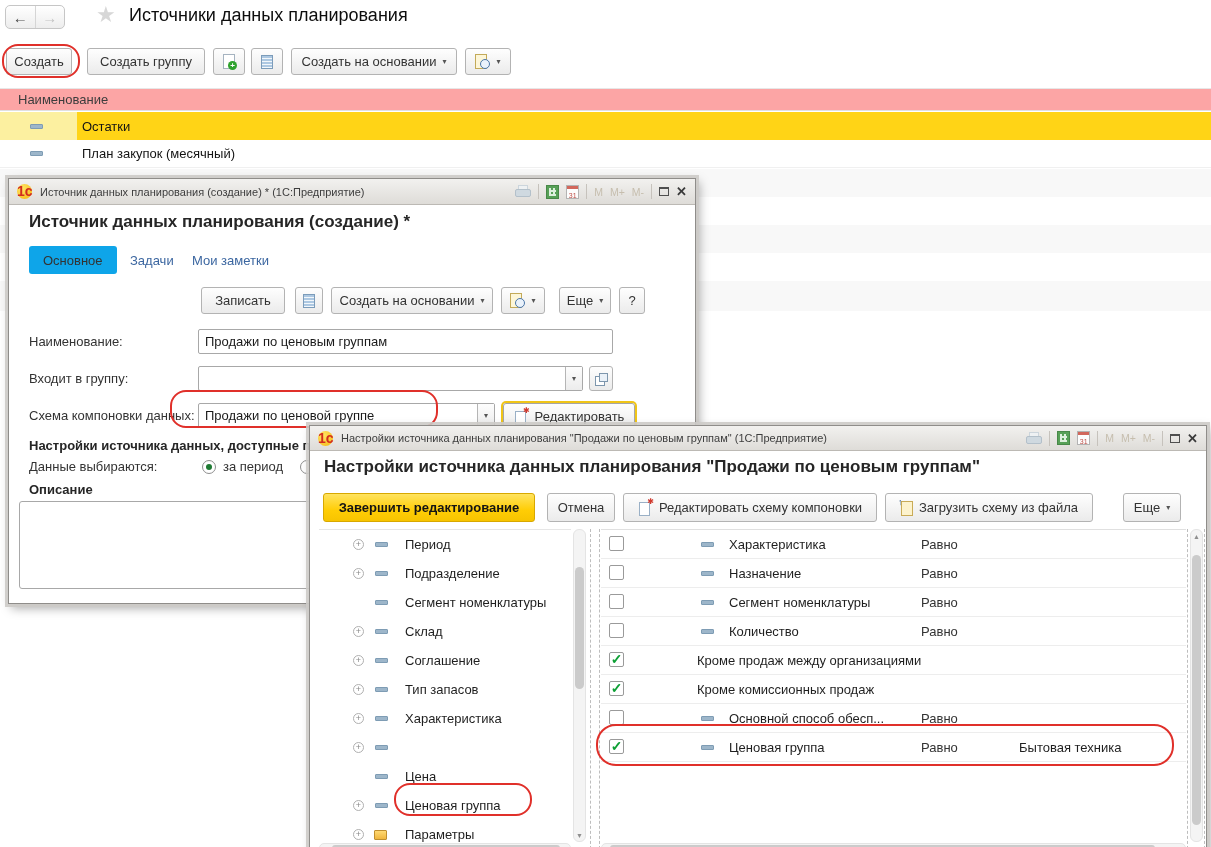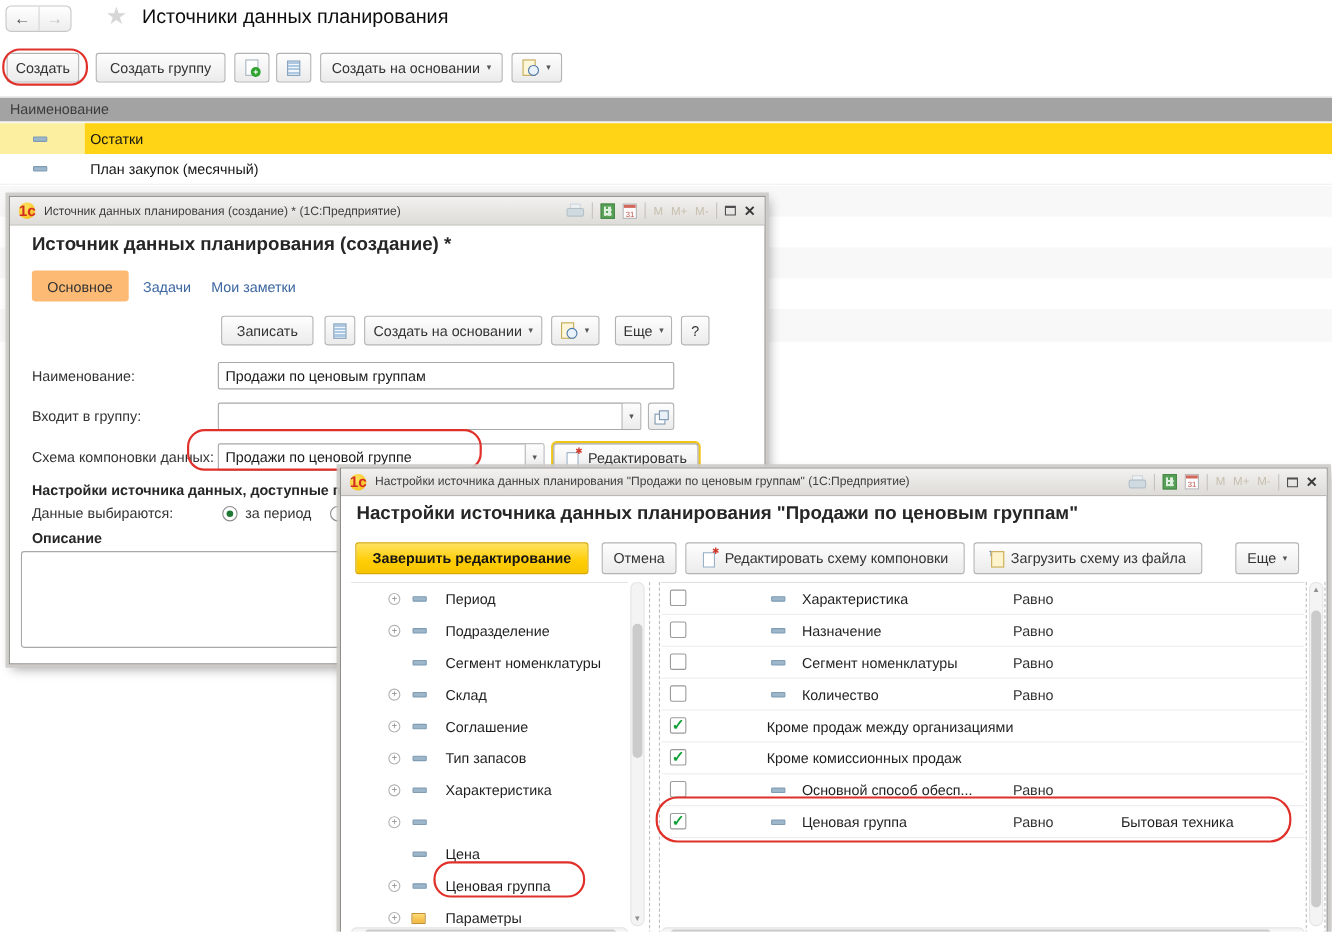--- a/index.html
+++ b/index.html
@@ -19,23 +19,23 @@
   
   .navgroup{left:5px;top:5px;width:60px;height:24px;border:1px solid #c6c6c6;border-radius:5px;
             background:linear-gradient(#ffffff,#ededed);display:flex;overflow:hidden}
   .navbtn{flex:1;display:flex;align-items:center;justify-content:center;font-size:15px;font-weight:700}
   .navbtn.back{color:#4d4d4d}
   .navbtn.fwd{color:#c3c3c3;border-left:1px solid #d5d5d5}
   .star{left:96px;top:2px;font-size:22px;color:#d7d7d7}
   .pagetitle{left:129px;top:5px;font-size:18px;color:#0d0d0d}
 
   
-  .list-header{left:0;top:88px;width:1211px;height:23px;background:#a3a3a3;
+  .list-header{left:0;top:88px;width:1211px;height:23px;background:#fca5a5;
                border-top:1px solid #e7e7e7;border-bottom:1px solid #e0e0e0;
-               display:flex;align-items:center;padding-left:9px;color:#3c3c3c}
+               display:flex;align-items:center;padding-left:18px;color:#3c3c3c}
   .list-row{position:absolute;left:0;width:1211px;height:28px;display:flex;align-items:stretch}
   .list-row .icon-cell{width:77px;display:flex;align-items:center;justify-content:flex-start;padding-left:30px}
   .list-row .name-cell{flex:1;display:flex;align-items:center;padding-left:5px;color:#141414}
   .list-row.sel .icon-cell{background:#fcf0a0}
   .list-row.sel .name-cell{background:#ffd416}
   .list-row.plain{border-bottom:1px solid #f0f0f0}
   .dash-icon{display:inline-block;width:13px;height:5px;background:#9db6ca;border:1px solid #7e9cb4;border-radius:1px}
   .stripe{position:absolute;left:0;width:1211px;height:28px;background:#f8f8f8}
 
   
@@ -63,21 +63,21 @@
   .ic-cal{position:relative;width:13px;height:14px;background:#fdfdfd;border:1px solid #b3b3b3;
           font-size:7px;color:#bc4a42;text-align:center;line-height:20px;overflow:hidden}
   .ic-cal::before{content:"";position:absolute;left:0;top:0;right:0;height:3px;background:#d2675c}
   .mbtn{font-size:10.5px;color:#c6beae}
   .ic-max{width:10px;height:9px;border:1px solid #4f4f4f;border-top-width:2px}
   .ic-close{font-size:13px;font-weight:700;color:#3a3a3a;line-height:13px}
 
   
   .w-heading{position:absolute;font-size:17px;font-weight:700;color:#262626;white-space:nowrap}
   .tab-chip{position:absolute;height:28px;display:flex;align-items:center;justify-content:center;
-            background:#fdba74;border-radius:3px;color:#333;padding:0 14px}
+            background:#0ea5e9;border-radius:3px;color:#333;padding:0 14px}
   .tab-link{position:absolute;height:28px;display:flex;align-items:center;color:#3b66a0}
   .flabel{position:absolute;height:25px;display:flex;align-items:center;color:#333;white-space:nowrap}
   .flabel.b{font-weight:700;color:#262626}
   .tinput{position:absolute;height:25px;border:1px solid #a8a8a8;border-radius:2px;background:#fff;
           font-family:"Liberation Sans",sans-serif;font-size:13px;color:#1a1a1a;padding:0 6px;outline:none}
   .combo{position:absolute;height:25px;border:1px solid #a8a8a8;border-radius:2px;background:#fff;display:flex}
   .combo input{flex:1;border:0;outline:none;font-family:"Liberation Sans",sans-serif;font-size:13px;color:#1a1a1a;padding:0 6px;background:transparent}
   .dd{width:17px;border-left:1px solid #b5b5b5;background:linear-gradient(#fdfdfd,#ececec);
       display:flex;align-items:center;justify-content:center}
   .sq-btn{position:absolute;height:25px;display:flex;align-items:center;justify-content:center;

